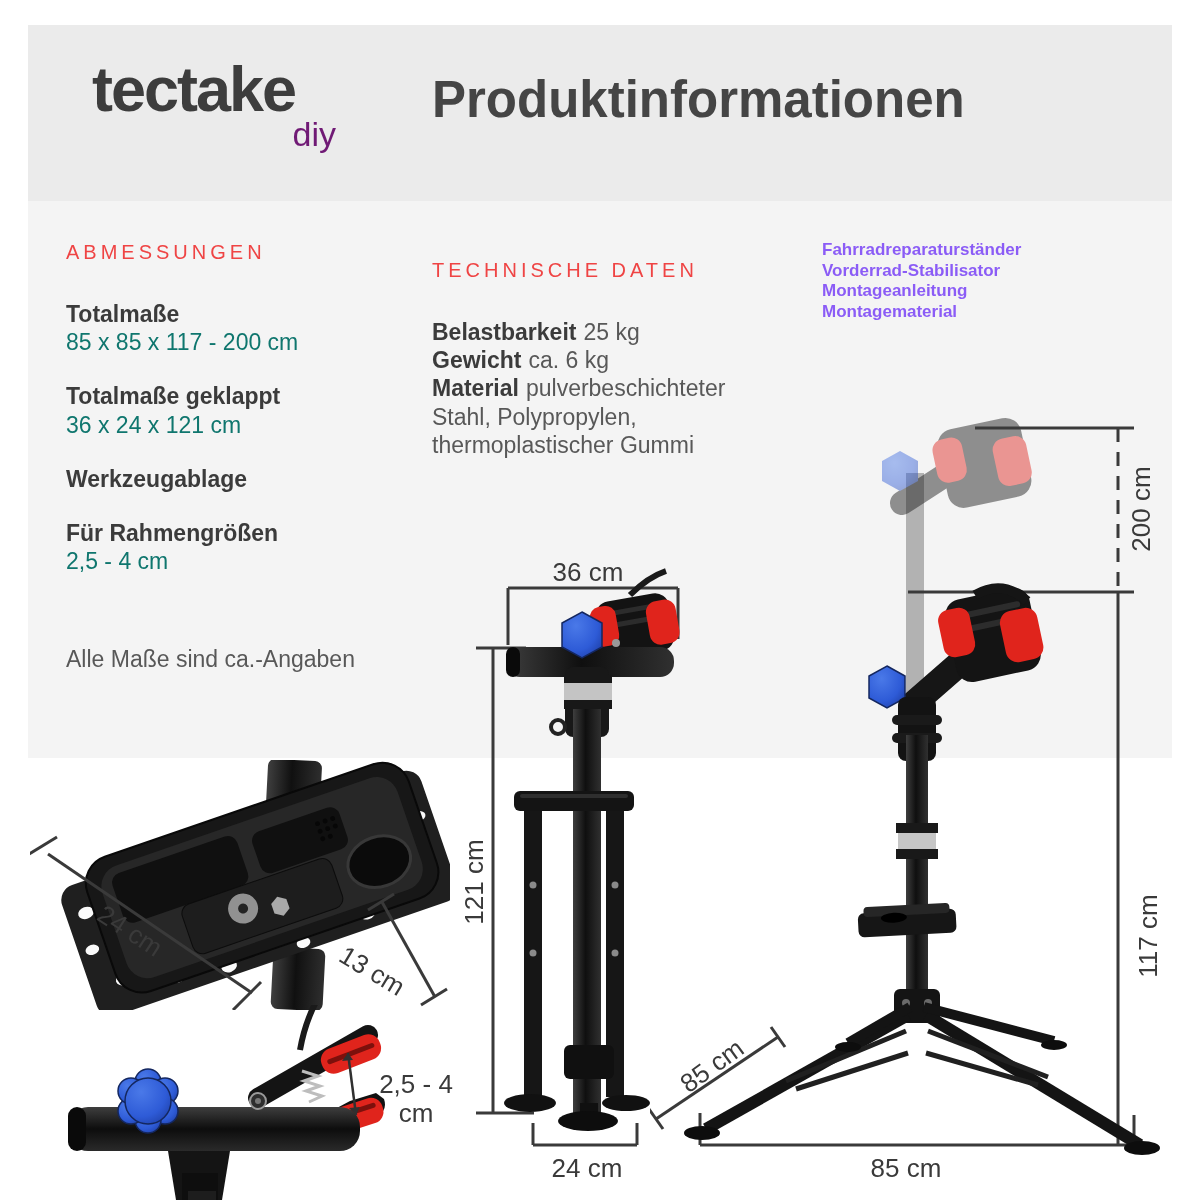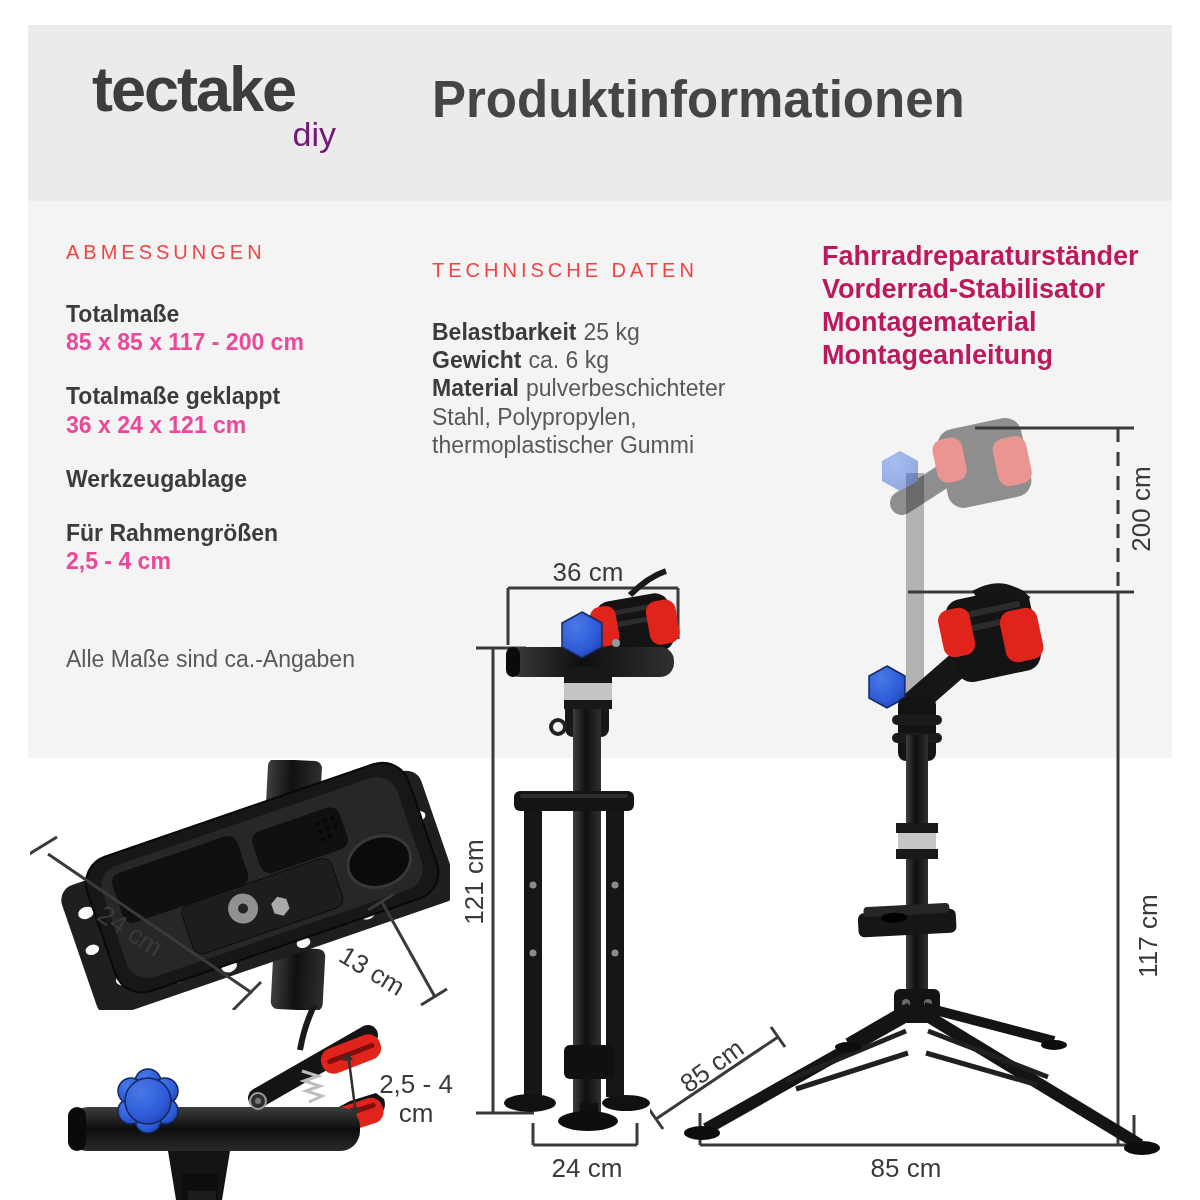--- a/index.html
+++ b/index.html
@@ -18,24 +18,24 @@
   
   .page-title{left:432px;top:74px;width:706px;text-align:left;font-size:51px;font-weight:700;color:#454545;line-height:1;}
   
   .col{line-height:1.22;}
   .col-1{left:66px;top:240px;width:330px;}
   .col-2{left:432px;top:258px;width:340px;}
   .col-3{left:822px;top:240px;width:340px;}
   .col-heading{font-size:20px;font-weight:400;letter-spacing:4px;color:#ef4444;margin-bottom:36px;white-space:nowrap;}
   .item{margin-bottom:26px;}
   .item-label{font-size:23px;font-weight:700;color:#3b3b3b;}
-  .item-value{font-size:23px;font-weight:700;color:#ec4899;}
+  .item-value{font-size:23px;font-weight:400;color:#0f766e;}
   .tech-line{font-size:23px;font-weight:400;color:#585858;}
   .tech-label{font-weight:700;color:#3b3b3b;margin-right:7px;}
-  .supply-line{font-size:27px;font-weight:700;color:#be185d;}
+  .supply-line{font-size:17px;font-weight:700;color:#8b5cf6;}
   .note{left:66px;top:646px;font-size:23px;color:#585858;}
   
   .dim{position:absolute;font-size:26px;font-weight:500;color:#3a3a3a;white-space:nowrap;
        transform:translate(-50%,-50%);line-height:1.1;}
   .dim-v{transform:translate(-50%,-50%) rotate(-90deg);}
   .dim-r33{transform:translate(-50%,-50%) rotate(33deg);}
   .dim-r31{transform:translate(-50%,-50%) rotate(31deg);}
   .dim-rm36{transform:translate(-50%,-50%) rotate(-36deg);}
   .dim-wrap{transform:none;white-space:normal;text-align:center;width:92px;}
   svg{display:block;}
@@ -82,22 +82,22 @@
     <span class="tech-label">Gewicht</span><span>ca. 6 kg</span>
   </div>
   <div class="tech-line">
     <span class="tech-label">Material</span><span>pulverbeschichteter Stahl, Polypropylen, thermoplastischer Gummi</span>
   </div>
 </div>
 
 <div class="abs col col-3">
   <div class="supply-line">Fahrradreparaturständer</div>
   <div class="supply-line">Vorderrad-Stabilisator</div>
+  <div class="supply-line">Montageanleitung</div>
   <div class="supply-line">Montagematerial</div>
-  <div class="supply-line">Montageanleitung</div>
 </div>
 
 <div class="abs" style="left:30px;top:760px;width:420px;height:250px;">
   <svg width="420" height="250" viewBox="0 0 420 250">
     <defs>
       <linearGradient id="pgA" x1="0" y1="0" x2="1" y2="0">
         <stop offset="0" stop-color="#3f3f3f"></stop>
           <stop offset="0.45" stop-color="#101010"></stop>
           <stop offset="1" stop-color="#2e2e2e"></stop>
       </linearGradient>

